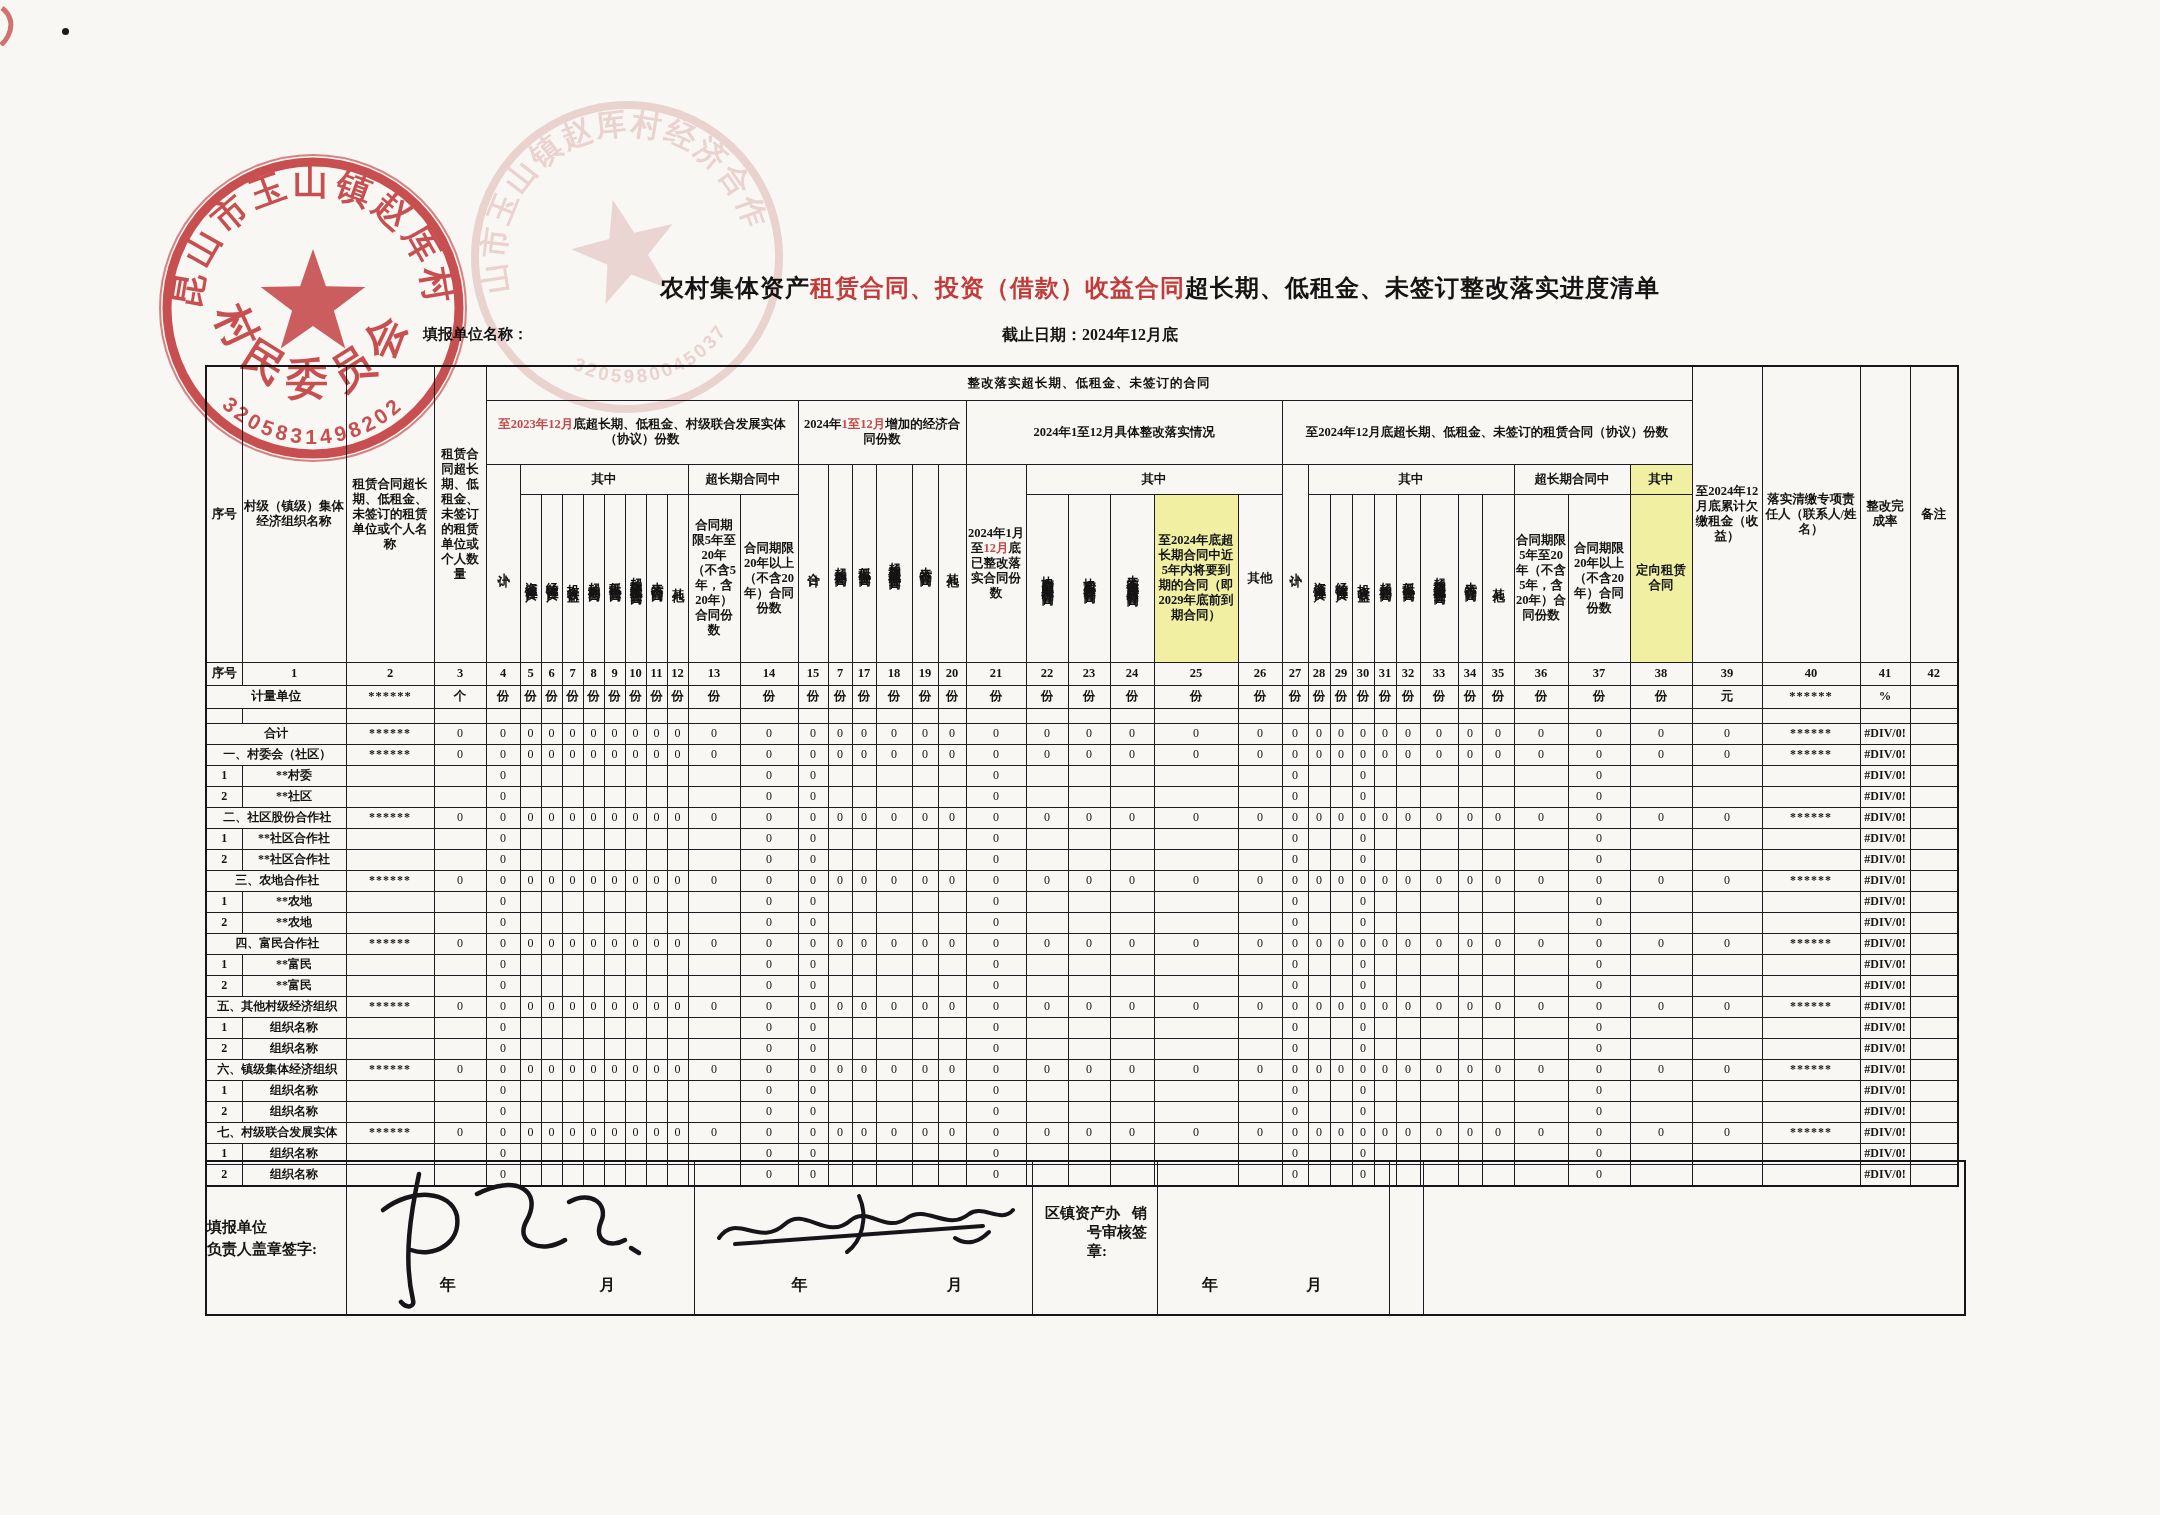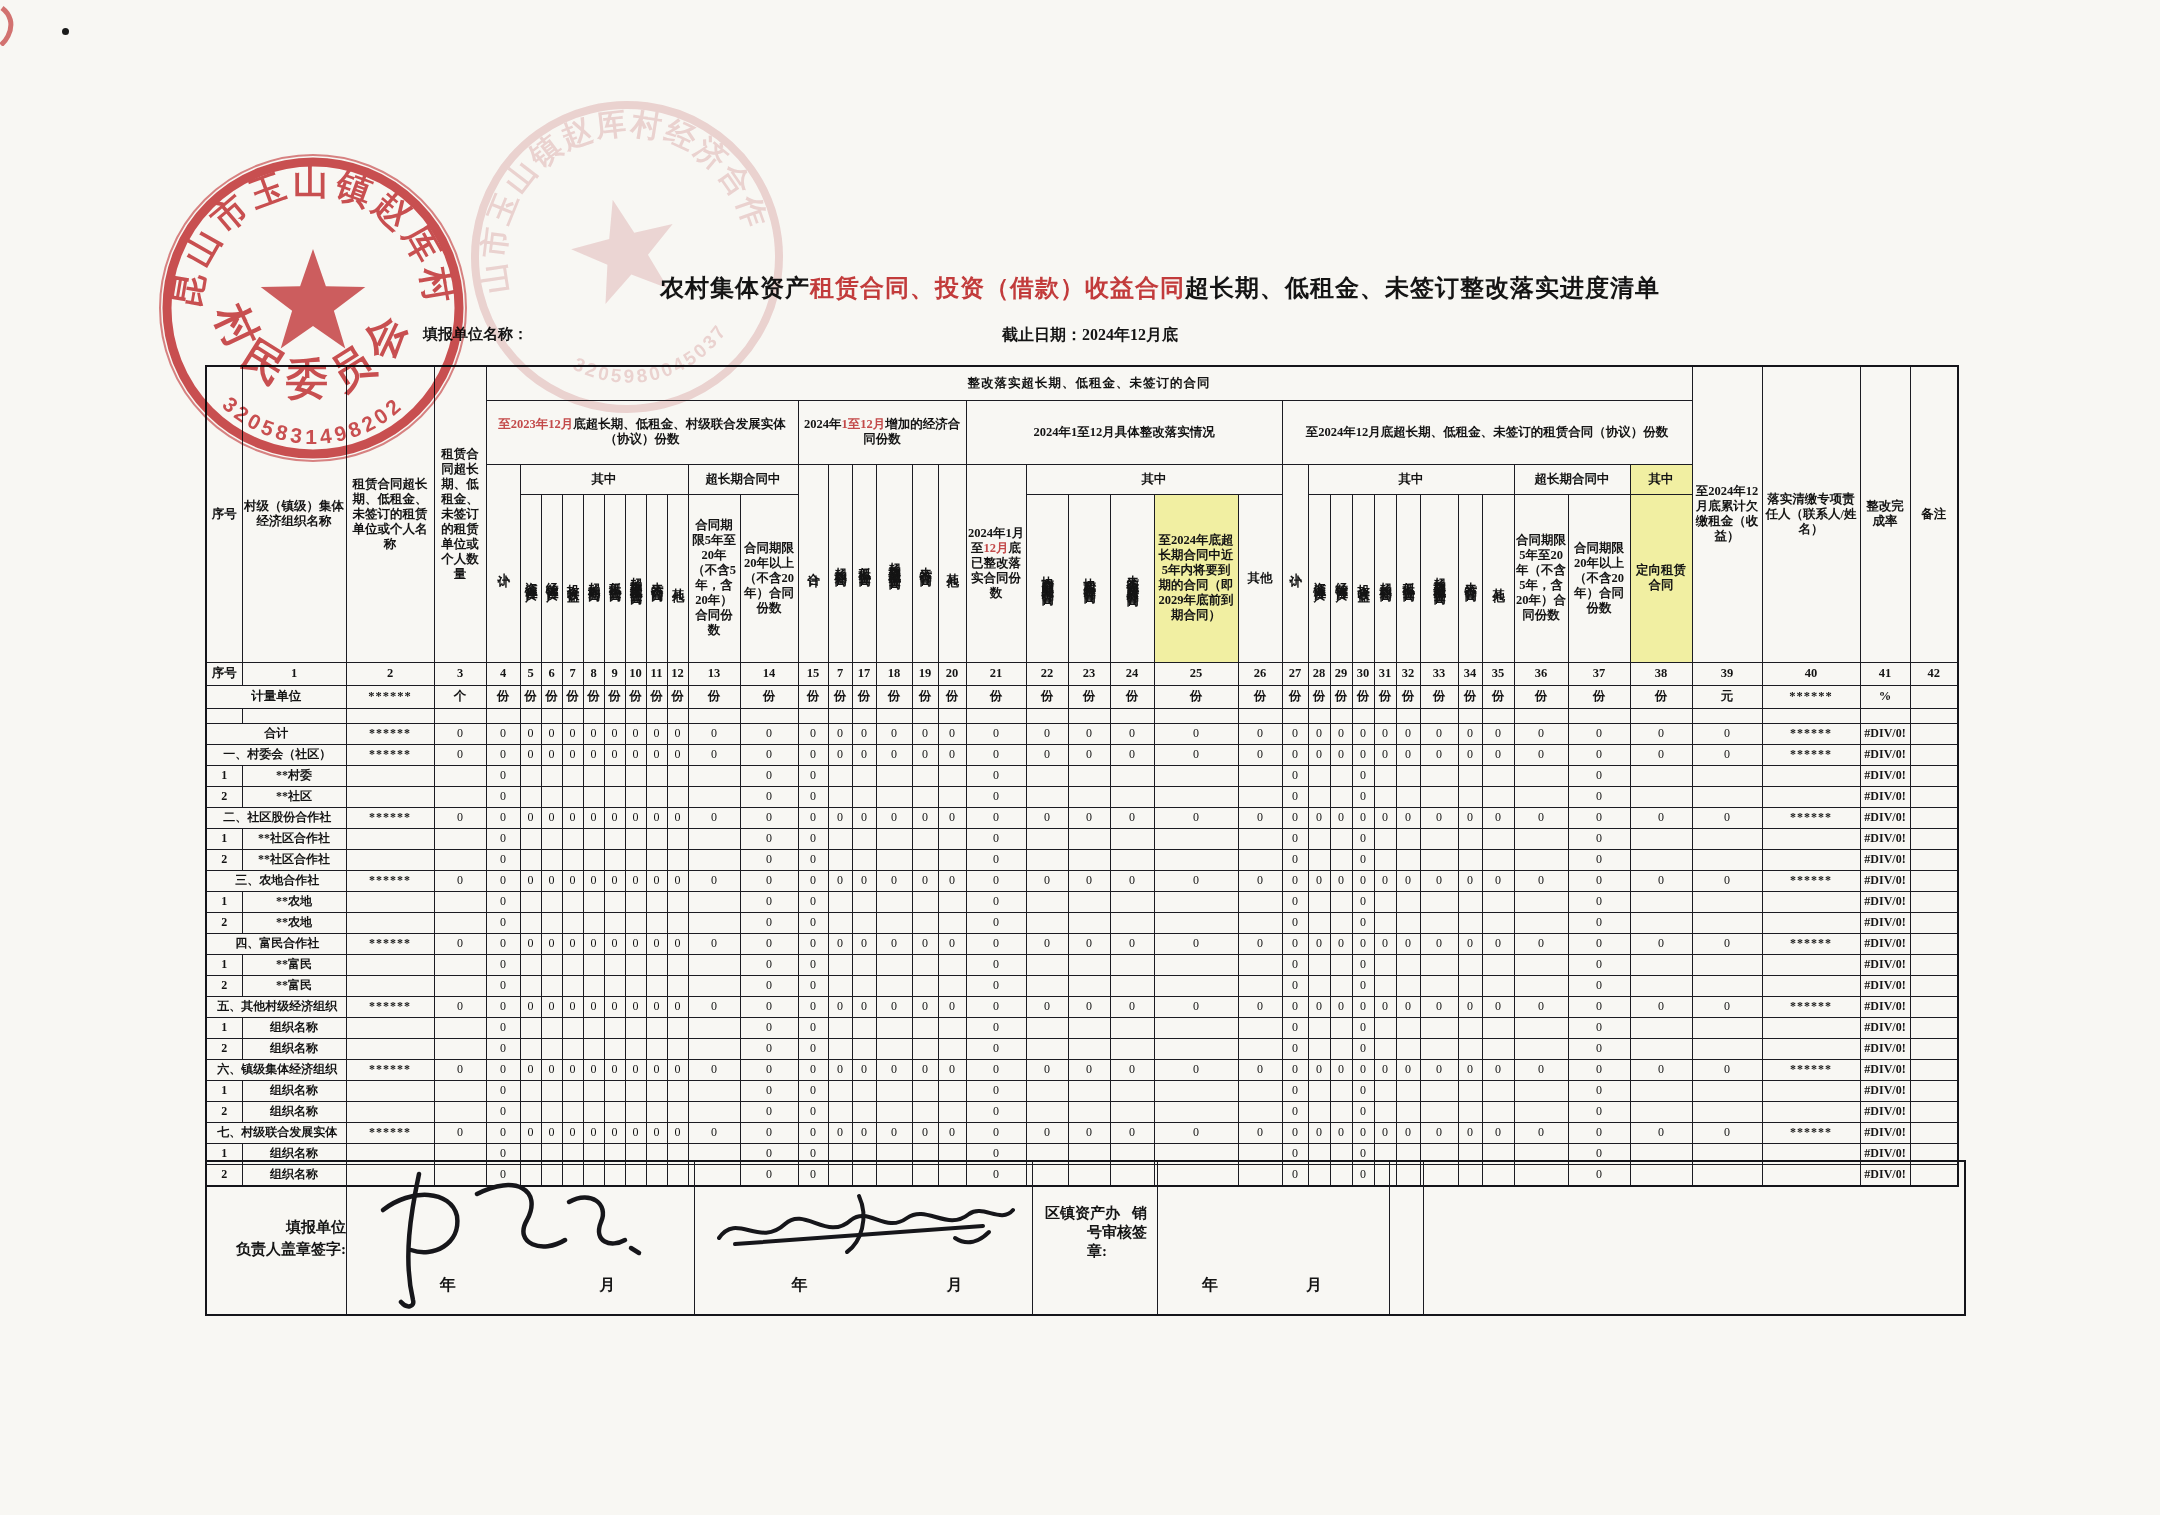--- a/index.html
+++ b/index.html
@@ -34,21 +34,21 @@
   .cell-stars{font-weight:bold;font-size:11px;letter-spacing:1px;color:#141414;}
   .row-total{font-weight:bold;font-size:13.5px;}
   .row-cat{color:#c05364;font-weight:bold;text-align:center;font-size:12.5px;padding-left:3px !important;white-space:nowrap;}
   .sub-num{font-weight:bold;font-size:13px;}
   .sub-name{font-weight:bold;font-size:13px;}
 
   
   .footer{position:absolute;left:205px;top:1160px;width:1757px;height:152px;display:flex;border:2.5px solid #15151a;background:transparent;}
   .fcell{border-right:1.5px solid #1c1c22;position:relative;box-sizing:border-box;}
   .fcell:last-child{border-right:none;}
-  .flabel{display:flex;flex-direction:column;justify-content:center;align-items:flex-end;font-size:15px;font-weight:bold;line-height:1.5;color:#141414;}
+  .flabel{display:flex;flex-direction:column;justify-content:center;align-items:flex-start;font-size:15px;font-weight:bold;line-height:1.5;color:#141414;}
   .fdate{position:absolute;bottom:18px;left:0;width:100%;display:flex;font-size:16px;font-weight:bold;color:#141414;}
   .fdate span{flex:1;text-align:center;}
   .asset-label{padding:42px 10px 0 12px;font-size:15px;font-weight:bold;color:#141414;}
   .asset-line1{display:flex;justify-content:space-between;}
   .asset-line2{padding-left:42px;}
   .sig{position:absolute;pointer-events:none;}
 
   
   .stamp{position:absolute;mix-blend-mode:multiply;pointer-events:none;}
 </style>

